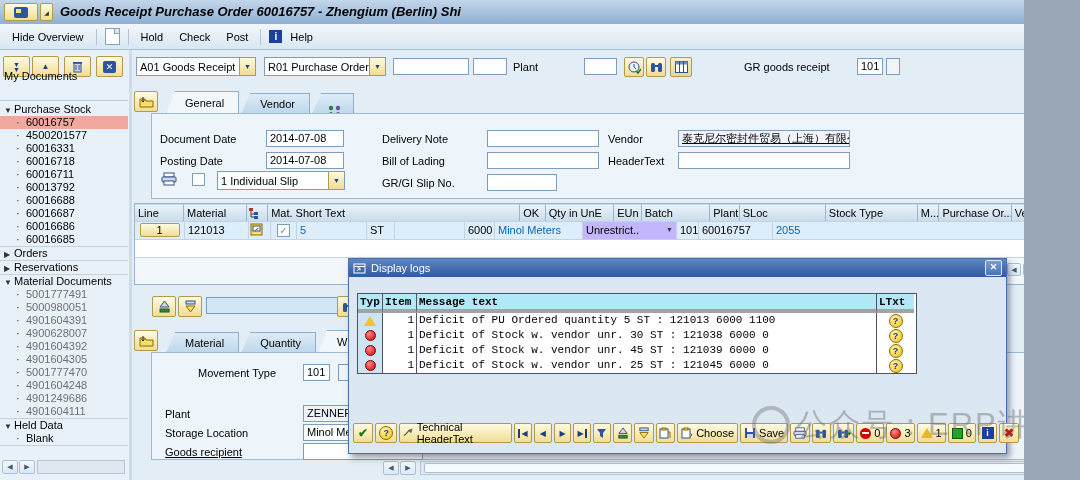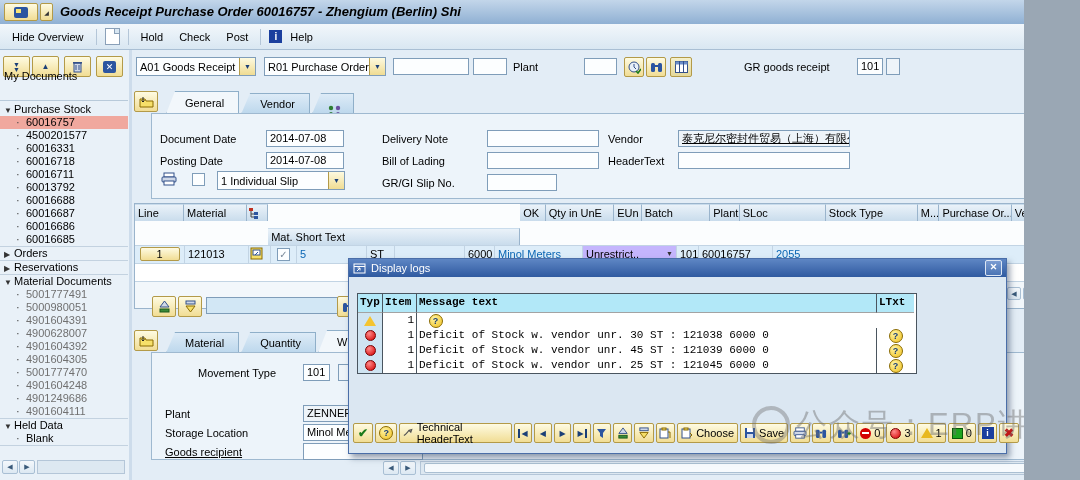--- a/index.html
+++ b/index.html
@@ -62,21 +62,21 @@
   .dialog{position:absolute;left:348px;top:258px;width:657px;height:194px;
     background:#dbe7f2;border:1px solid #4a6ea8;box-shadow:3px 4px 6px rgba(50,70,100,.5);}
   .dtitle{height:18px;background:linear-gradient(#5e86c4,#2f5aa0);display:flex;
     align-items:center;color:#fff;font-size:11px;padding:0 4px;gap:5px;}
   .dclose{margin-left:auto;width:15px;height:14px;background:linear-gradient(#7b9cd2,#4a74b4);
     border:1px solid #dce6f4;color:#fff;font-size:9px;line-height:12px;text-align:center;
     border-radius:2px;font-weight:bold;}
   .ltable{position:absolute;left:8px;top:34px;width:558px;border:1px solid #4a555f;
     font-family:"Liberation Mono",monospace;font-size:11px;background:#fff;}
   .lrow{display:flex;}
-  .lhc{background:#b2e8f8;border-right:1px solid #4a555f;border-bottom:1px solid #a3a3a3;
+  .lhc{background:#b2e8f8;border-right:1px solid #4a555f;border-bottom:4px solid #a3a3a3;
     padding:2px 2px;font-weight:bold;white-space:nowrap;overflow:hidden;box-sizing:border-box;height:19px;}
   .ldc{border-right:1px solid #4a555f;padding:0 2px;white-space:nowrap;overflow:hidden;
     box-sizing:border-box;height:15px;line-height:15px;}
   .typcell{background:#cfe4f2;display:flex;align-items:center;justify-content:center;}
   .led-red{width:9px;height:9px;border-radius:50%;background:radial-gradient(circle at 35% 30%,#ff8a8a,#d40000);
     border:1px solid #7a0000;}
   .tri-warn{width:0;height:0;border-left:6px solid transparent;border-right:6px solid transparent;
     border-bottom:10px solid #f4c430;position:relative;}
   .qicon{width:12px;height:12px;border-radius:50%;background:radial-gradient(circle at 35% 30%,#fff3a0,#f0c020);
     border:1px solid #8a6a00;color:#1b3f77;font-size:9px;font-weight:bold;line-height:12px;
@@ -270,21 +270,21 @@
   <div class="abs" style="left:134px;top:203px;width:916px;border:1px solid #9ab4cc;background:#fbfdfe;">
     <div style="display:flex;">
       <div class="hcell" style="width:50px;">Line</div>
       <div class="hcell" style="width:64px;">Material</div>
       <div class="hcell" style="width:22px;padding:2px 1px;"><svg width="12" height="12" viewBox="0 0 12 12">
             <rect x="1" y="1" width="4" height="3" fill="#c03020"></rect>
             <rect x="6" y="5" width="4" height="3" fill="#2c55a0"></rect>
             <rect x="6" y="9" width="4" height="3" fill="#2c55a0"></rect>
             <path d="M3 4v6h3M3 7h3" stroke="#444" fill="none"></path>
           </svg></div>
-      <div class="hcell" style="width:258px;margin-top:24px;">Mat. Short Text</div>
+      <div class="hcell" style="width:258px;">Mat. Short Text</div>
       <div class="hcell" style="width:26px;">OK</div>
       <div class="hcell" style="width:70px;">Qty in UnE</div>
       <div class="hcell" style="width:28px;">EUn</div>
       <div class="hcell" style="width:70px;">Batch</div>
       <div class="hcell" style="width:30px;">Plant</div>
       <div class="hcell" style="width:88px;">SLoc</div>
       <div class="hcell" style="width:94px;">Stock Type</div>
       <div class="hcell" style="width:22px;">M...</div>
       <div class="hcell" style="width:74px;">Purchase Or...</div>
       <div class="hcell" style="width:40px;border-right:none;">Vendo</div>
@@ -404,20 +404,21 @@
         <div class="lhc" style="width:25px;">Typ</div>
         <div class="lhc" style="width:34px;">Item</div>
         <div class="lhc" style="width:460px;">Message text</div>
         <div class="lhc" style="width:37px;border-right:none;">LTxt</div>
       </div>
       <div class="lrow">
         <div class="ldc typcell" style="width:25px;">
             <span class="tri-warn"></span>
           </div>
         <div class="ldc" style="width:34px;text-align:right;">1</div>
+        <div class="ldc" style="width:460px;">Deficit of PU Ordered quantity 5 ST : 121013 6000 1100</div>
         <div class="ldc" style="width:37px;border-right:none;display:flex;align-items:center;justify-content:center;">
             <span class="qicon">?</span>
           </div>
       </div>
       <div class="lrow">
         <div class="ldc typcell" style="width:25px;">
             <span class="led-red"></span>
           </div>
         <div class="ldc" style="width:34px;text-align:right;">1</div>
         <div class="ldc" style="width:460px;">Deficit of Stock w. vendor unr. 30 ST : 121038 6000 0</div>

